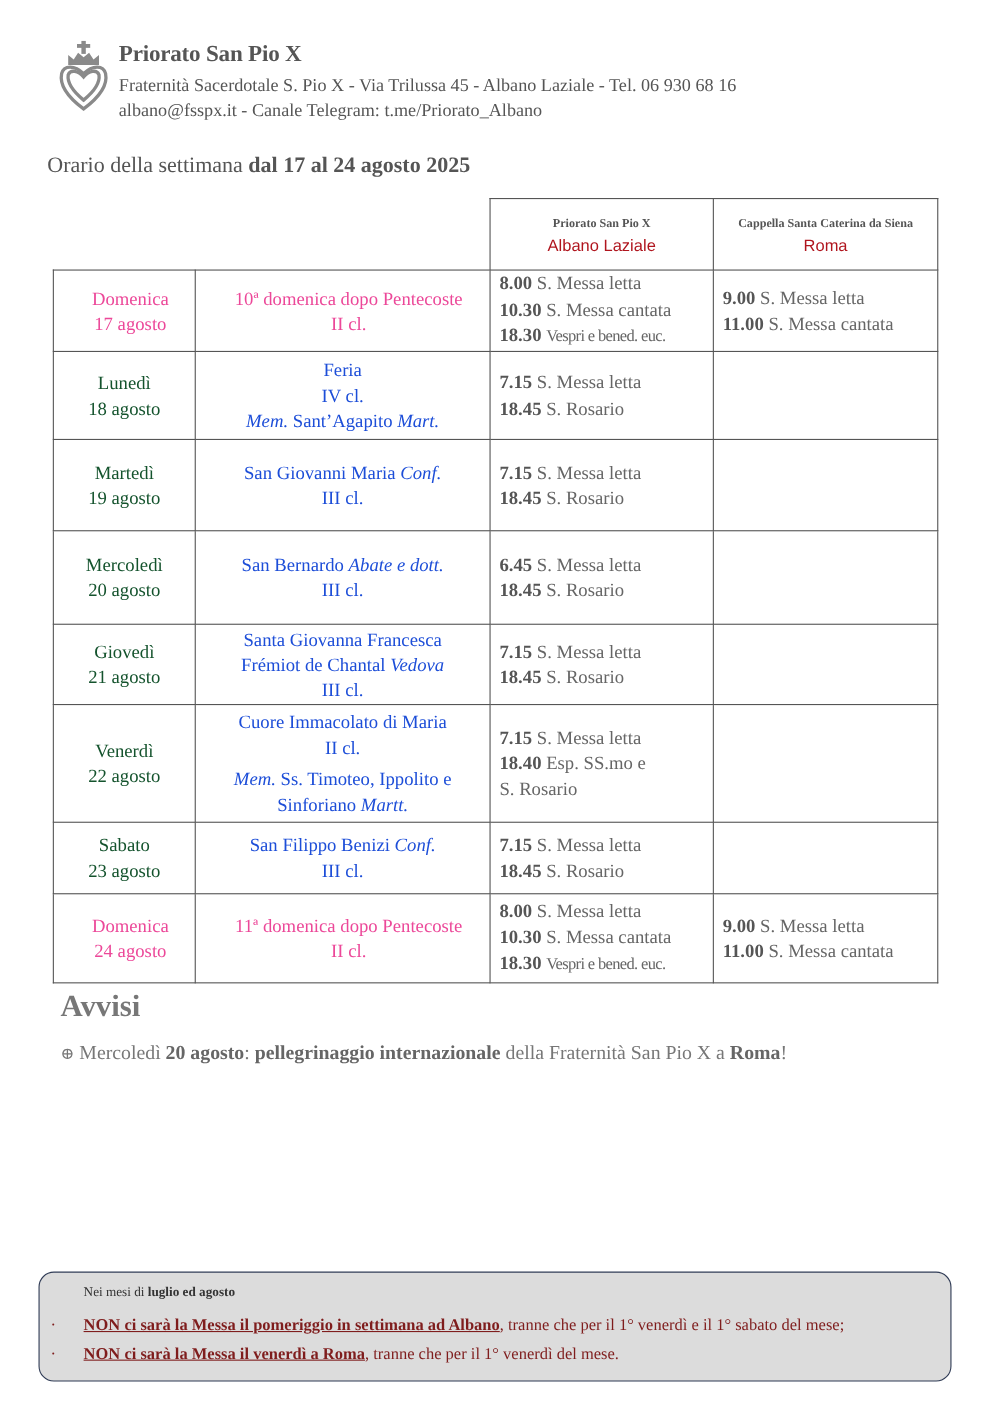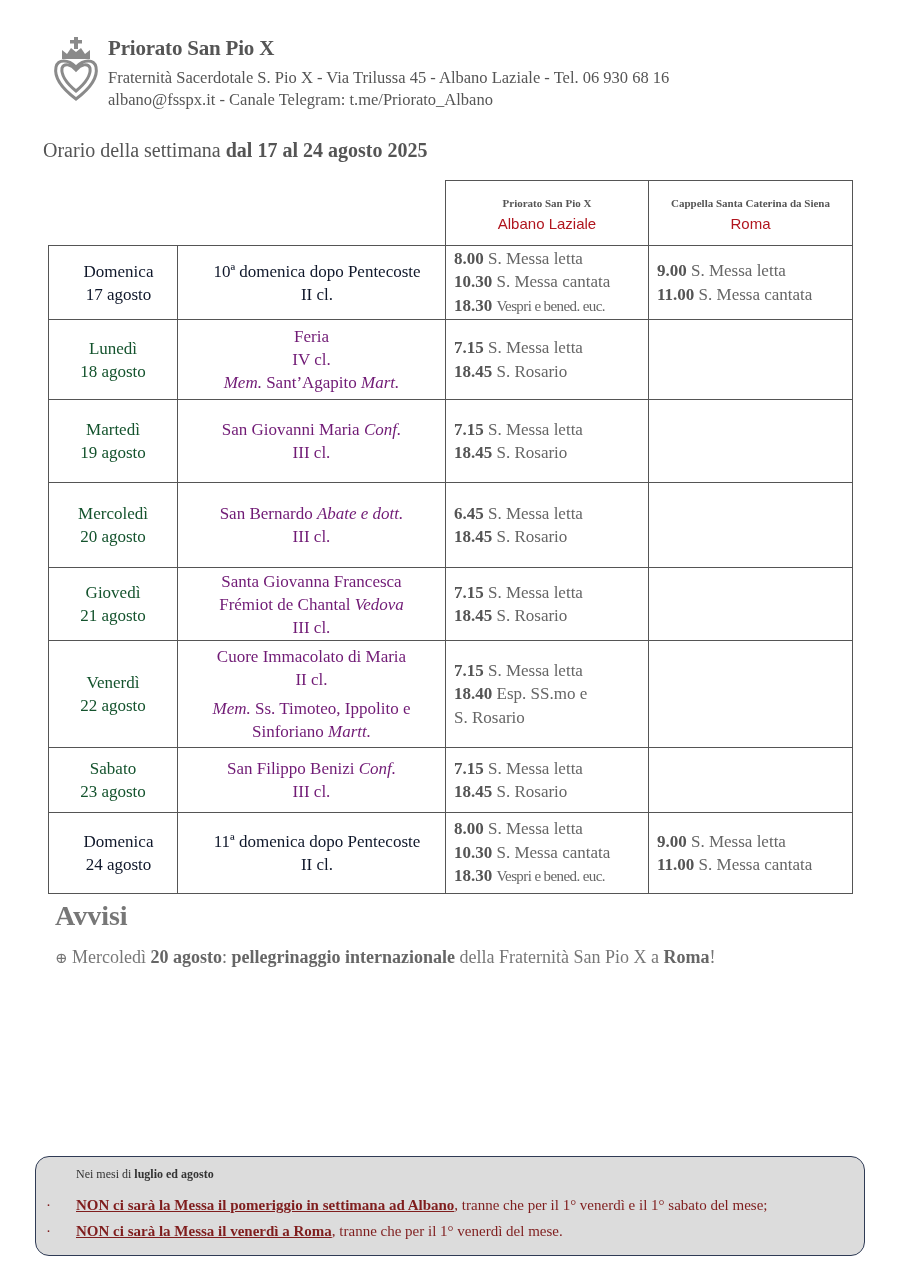--- a/index.html
+++ b/index.html
@@ -16,22 +16,22 @@
   table.sched td { border: 1px solid #555; padding: 0; vertical-align: middle; }
   table.sched td.blank { border: none; }
   .col1 { width: 129px; }
   .col2 { width: 268px; }
   .col3 { width: 203px; }
   .col4 { width: 204px; }
   .hcell { text-align: center; height: 64px; }
   .hsmall { font-size: 11px; font-weight: bold; color: #555; display: block; margin-top: 2px; }
   .hred { font-family: "Liberation Sans", "DejaVu Sans", sans-serif; font-size: 15px; color: #b0151e; display: block; margin-top: 6px; }
   .day { text-align: center; font-size: 17px; line-height: 23px; color: #14532d; }
-  .day.red, .feast.red { color: #0f172a; padding-left: 11px; }
-  .feast { text-align: center; font-size: 17px; line-height: 23px; color: #701a75; }
+  .day.red, .feast.red { color: #ec4899; padding-left: 11px; }
+  .feast { text-align: center; font-size: 17px; line-height: 23px; color: #1d4ed8; }
   .svc { font-size: 17px; line-height: 23.5px; color: #666; padding-left: 8px !important; }
   .svc b { color: #555; }
   .svc .small { font-size: 15px; letter-spacing: -0.6px; }
   .line { display: block; white-space: nowrap; }
   .avvisi-title { position: absolute; left: 55px; top: 900px; font-size: 28px; font-weight: bold; color: #777; }
   .avviso { position: absolute; left: 55px; top: 947px; font-size: 18px; color: #777; white-space: nowrap; }
   .avviso b { color: #666; }
   .note-box { position: absolute; left: 35px; top: 1156px; width: 830px; height: 100px; background: #dcdcdc;
               border: 1.5px solid #2f3b55; border-radius: 14px; box-sizing: border-box; }
   .note-head { position: absolute; left: 40px; top: 10px; font-size: 12px; color: #333; }

